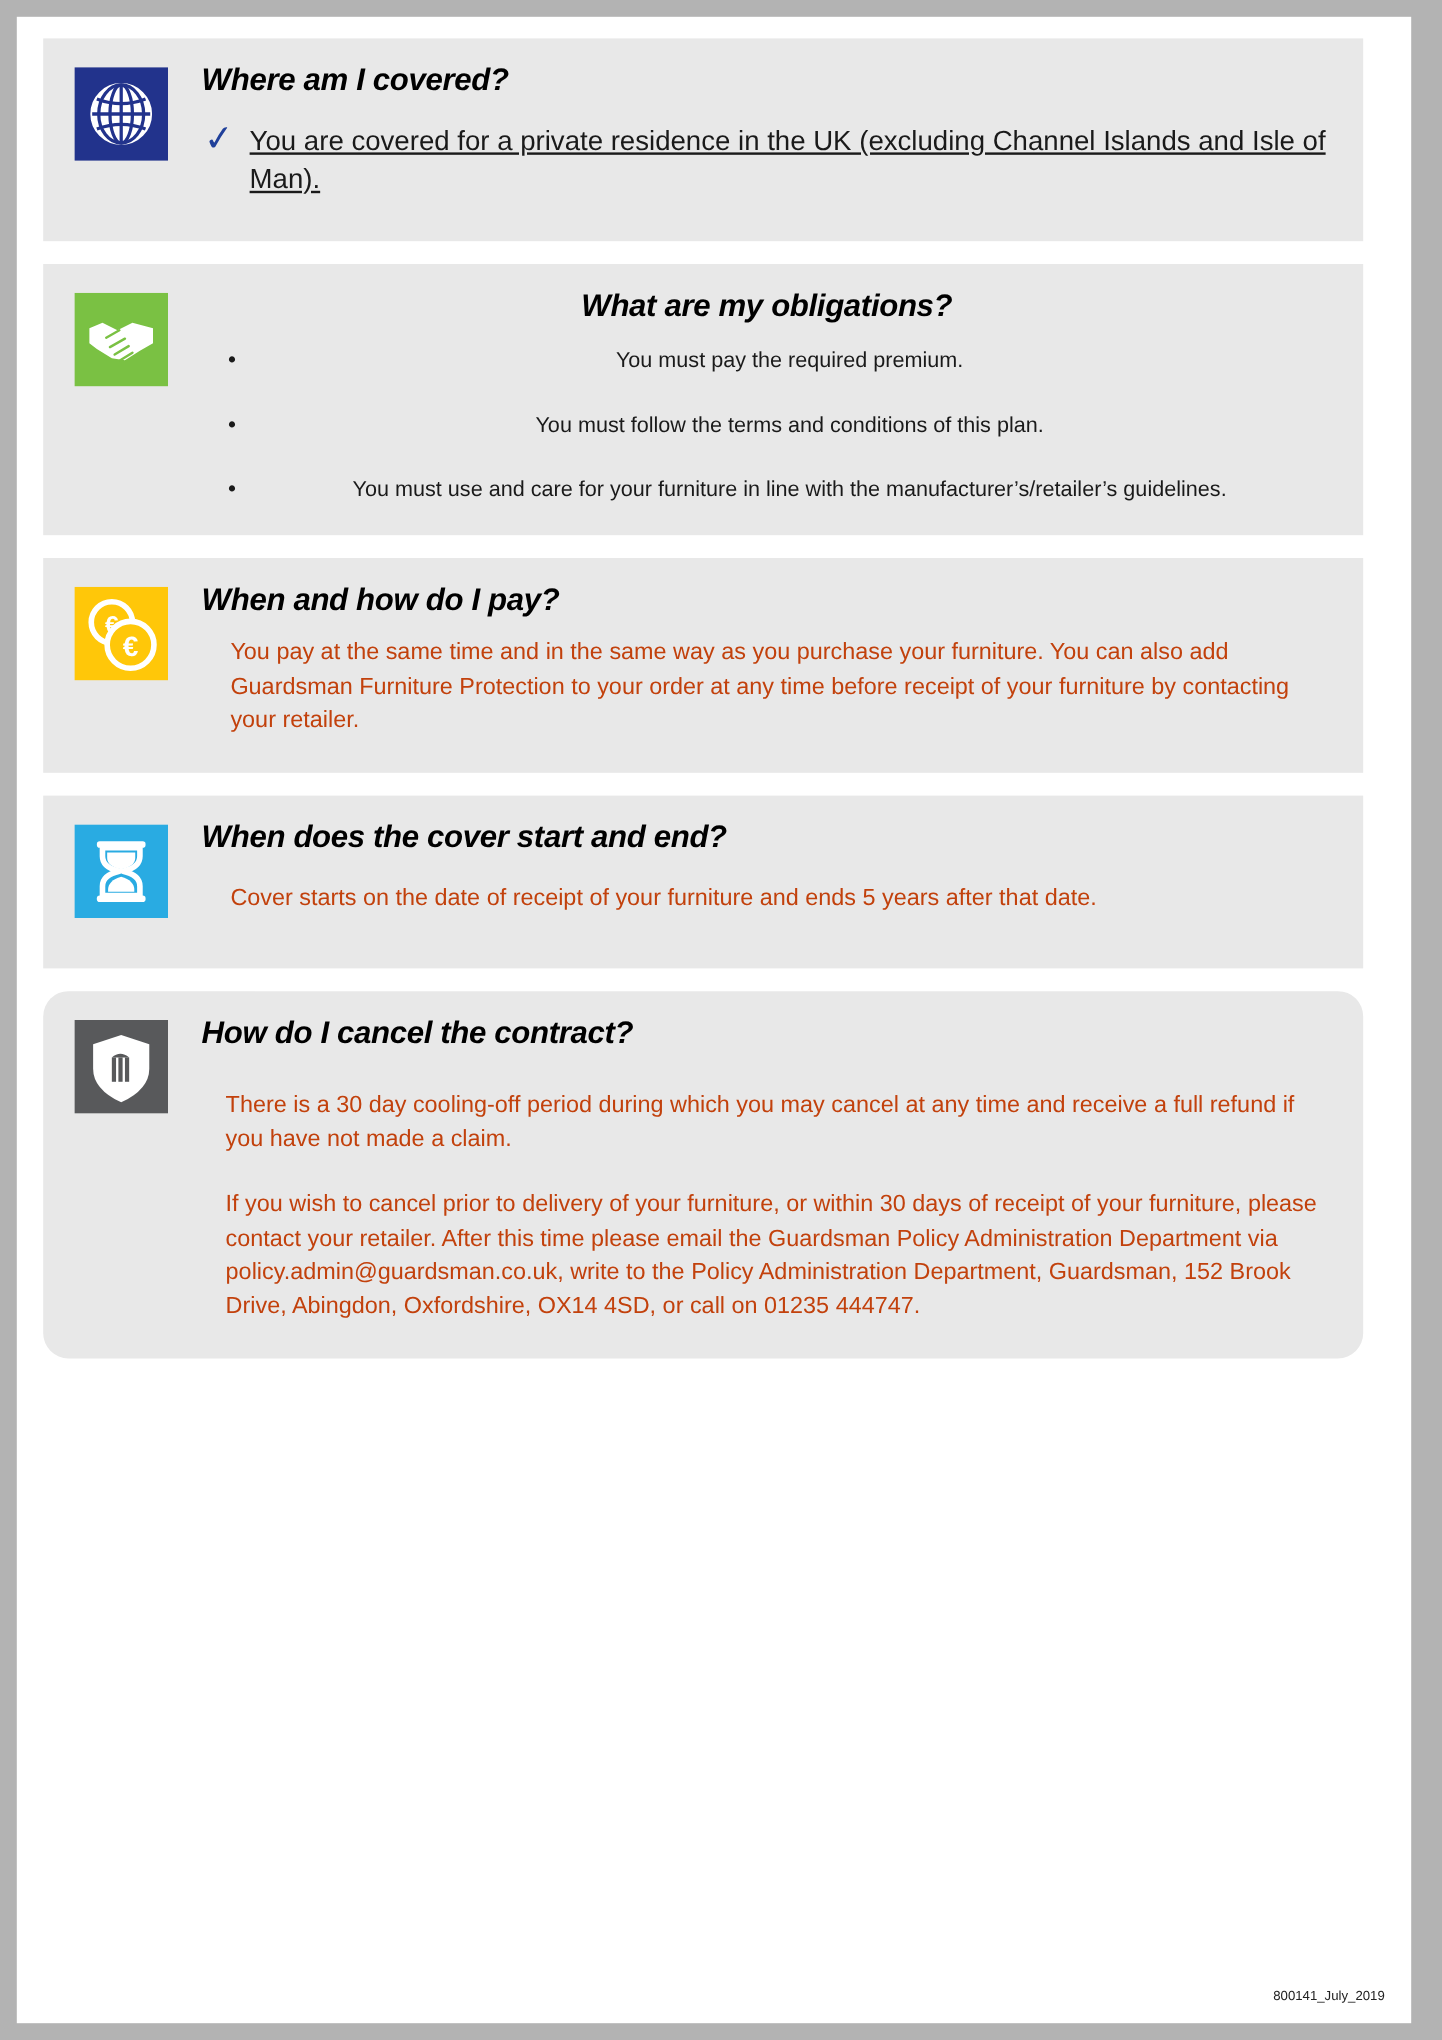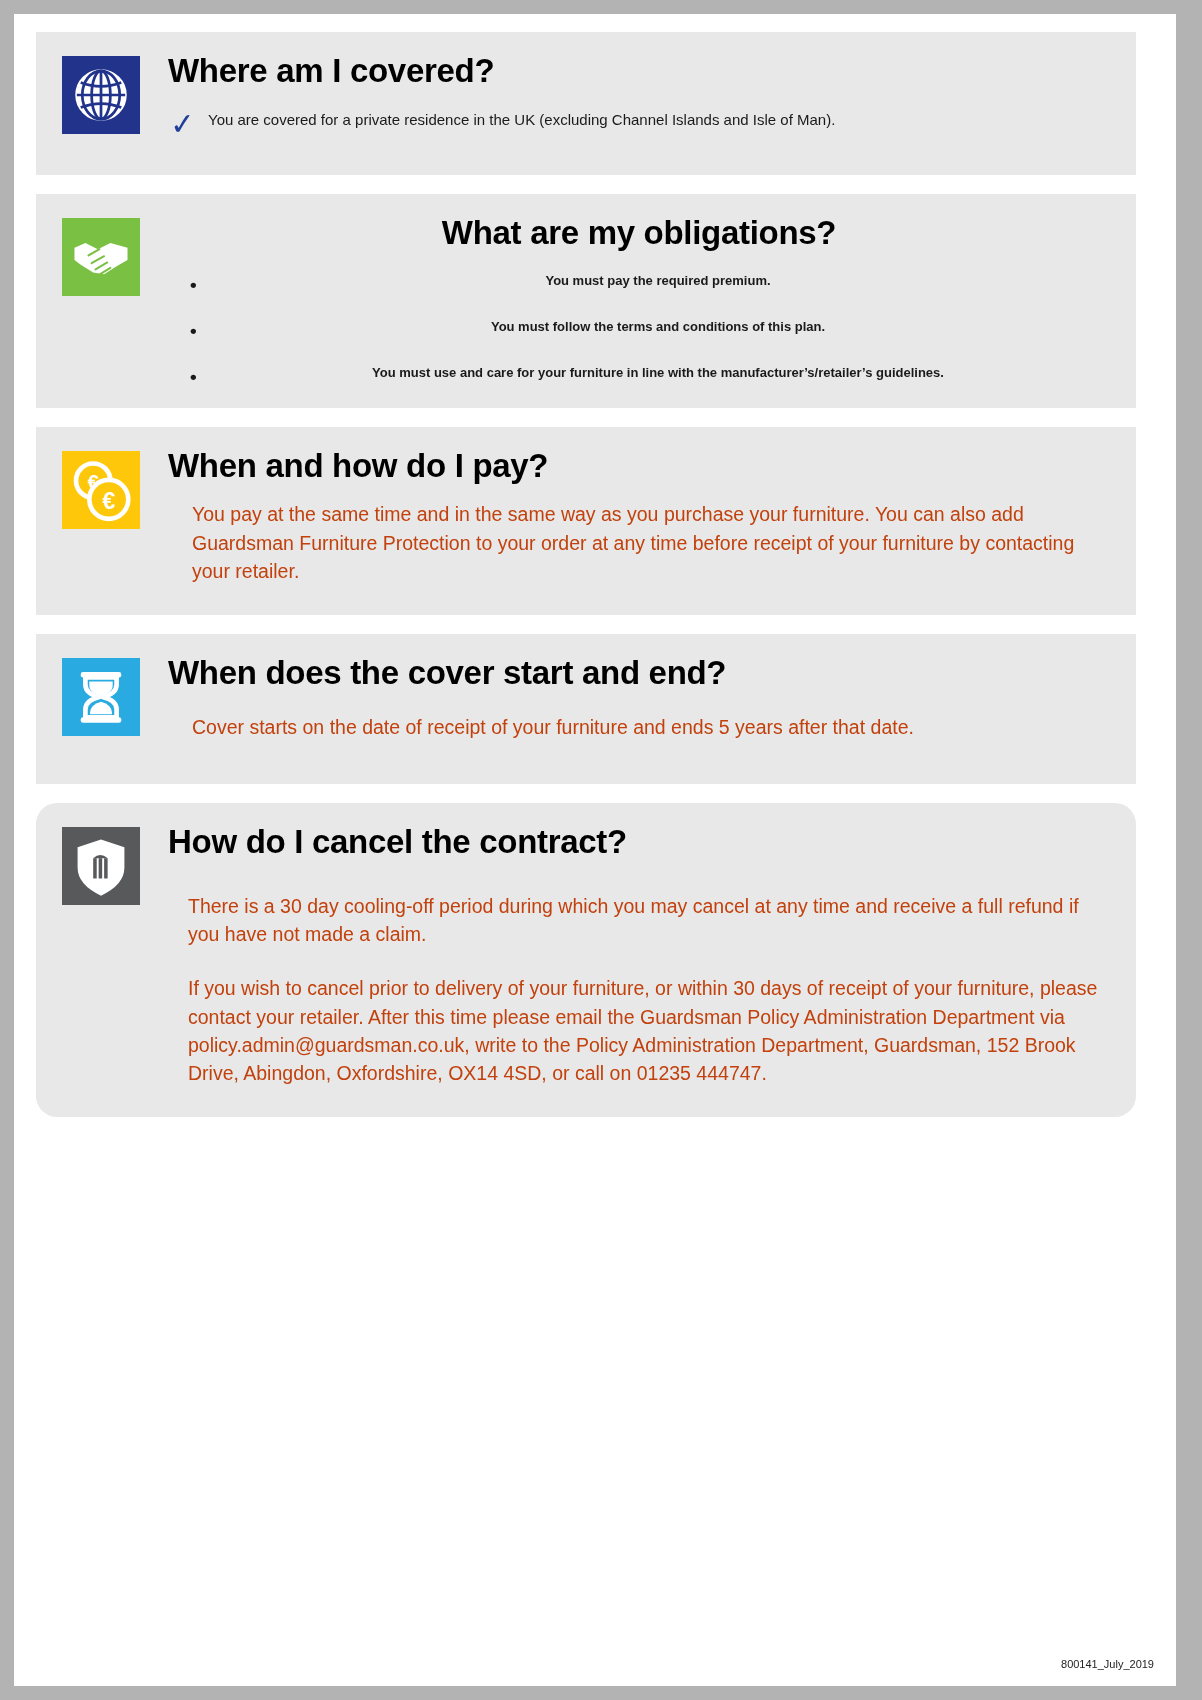--- a/index.html
+++ b/index.html
@@ -45,26 +45,27 @@
   .icon-box {
     width: 78px;
     height: 78px;
     display: block;
   }
   .body-col {
     flex: 1 1 auto;
     padding-left: 6px;
   }
   h2.sec-title {
-    font-size: 33px;
+    font-size: 26px;
     font-weight: bold;
     color: #000000;
     margin: 0 0 4px 0;
     letter-spacing: -0.3px;
     line-height: 1.25;
+    font-style: italic;
   }
   .para {
     font-size: 19.5px;
     color: #c2410c;
     line-height: 1.45;
     margin: 0;
     padding-left: 24px;
   }
   .para + .para {
     margin-top: 26px;
@@ -77,37 +78,37 @@
   .check-icon {
     flex: 0 0 auto;
     width: 38px;
     color: #20409a;
     font-size: 30px;
     line-height: 1;
     padding-left: 2px;
     transform: rotate(-4deg);
   }
   .check-text {
-    font-size: 15px;
+    font-size: 23px;
     color: #1a1a1a;
     line-height: 1.4;
+    text-decoration: underline;
   }
   ul.bullets {
     list-style: none;
     margin: 18px 0 0 0;
     padding: 0 0 0 22px;
   }
   ul.bullets li {
-    font-size: 13px;
+    font-size: 18px;
     color: #1a1a1a;
     line-height: 1.4;
     margin-bottom: 28px;
     position: relative;
     padding-left: 16px;
-    font-weight: bold;
   }
   ul.bullets li:last-child {
     margin-bottom: 0;
   }
   ul.bullets li::before {
     content: "\2022";
     position: absolute;
     left: 0;
     top: 0;
     font-size: 19px;

